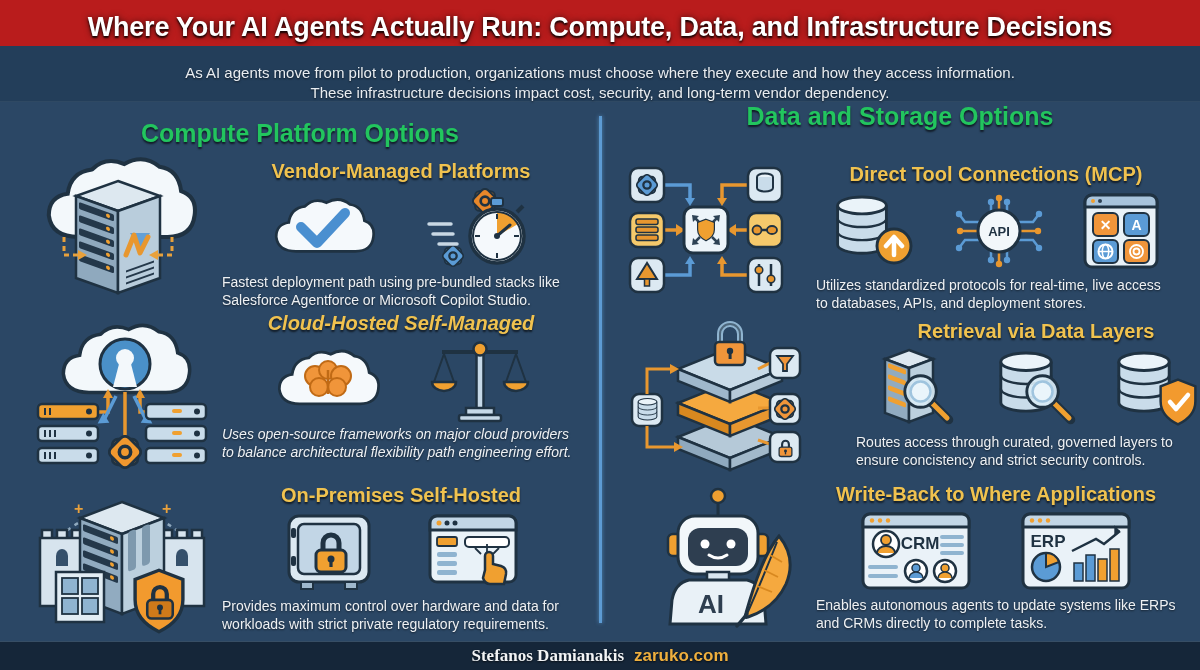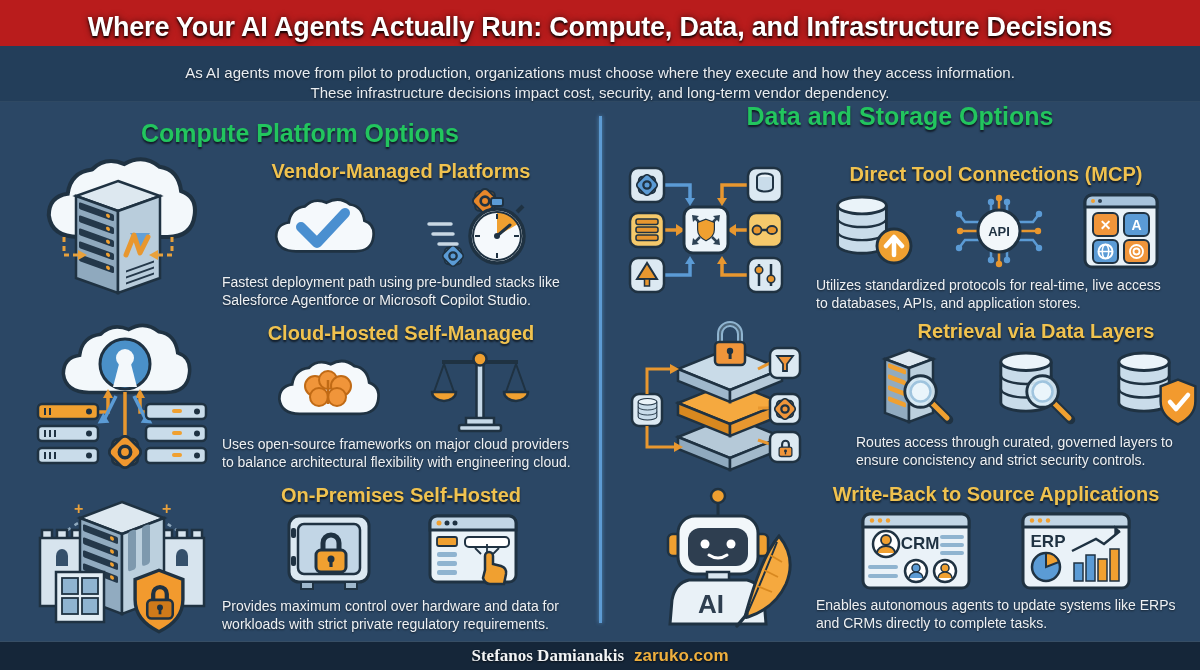--- a/index.html
+++ b/index.html
@@ -370,21 +370,21 @@
           <line x1="50" y1="50" x2="55" y2="50"></line>
             <line x1="89" y1="50" x2="94" y2="50"></line>
         </g>
         <line x1="72" y1="50" x2="85" y2="39" stroke="#1f3242" stroke-width="3" stroke-linecap="round"></line>
         <circle cx="72" cy="50" r="3" fill="#1f3242"></circle>
       </svg>
     </div>
     <p class="sec-desc">Fastest deployment path using pre-bundled stacks like Salesforce Agentforce or Microsoft Copilot Studio.</p>
   </section>
 
-  <section class="sec" style="left:222px;top:322px;width:358px;">
+  <section class="sec" style="left:222px;top:312px;width:358px;font-style:italic;">
     <h3 class="sec-title">Cloud-Hosted Self-Managed</h3>
     <div class="icon-row">
       <svg width="110" height="72" viewBox="0 0 110 72">
         <use href="#cloud" x="0" y="0" width="110" height="70" fill="#f5f9fc"></use>
         <g fill="#f0953a" stroke="#c06a15" stroke-width="2">
           <circle cx="43" cy="32" r="10"></circle>
             <circle cx="56" cy="26" r="9"></circle>
             <circle cx="69" cy="32" r="10"></circle>
           <circle cx="47" cy="43" r="9"></circle>
             <circle cx="65" cy="43" r="9"></circle>
@@ -398,21 +398,21 @@
         <g fill="none" stroke="#1f3242" stroke-width="2">
           <path d="M14 18 L4 46 M14 18 L24 46"></path>
             <path d="M86 18 L76 46 M86 18 L96 46"></path>
         </g>
         <path d="M2 46 a12 9 0 0 0 24 0 Z" fill="#f0a030" stroke="#1f3242" stroke-width="2.5"></path>
         <path d="M74 46 a12 9 0 0 0 24 0 Z" fill="#f0a030" stroke="#1f3242" stroke-width="2.5"></path>
         <rect x="36" y="72" width="28" height="7" fill="#c6d9e8" stroke="#1f3242" stroke-width="2.5"></rect>
         <rect x="29" y="79" width="42" height="6" rx="2" fill="#c6d9e8" stroke="#1f3242" stroke-width="2.5"></rect>
       </svg>
     </div>
-    <p class="sec-desc">Uses open-source frameworks on major cloud providers to balance architectural flexibility with engineering cloud.</p>
+    <p class="sec-desc">Uses open-source frameworks on major cloud providers to balance architectural flexibility path engineering effort.</p>
   </section>
 
   <section class="sec" style="left:222px;top:484px;width:358px;">
     <h3 class="sec-title">On-Premises Self-Hosted</h3>
     <div class="icon-row">
       <svg width="96" height="80" viewBox="0 0 96 80">
         <rect x="8" y="4" width="80" height="66" rx="10" fill="#dce9f2" stroke="#1f3242" stroke-width="3"></rect>
         <rect x="17" y="12" width="62" height="50" rx="6" fill="#c2d6e6" stroke="#1f3242" stroke-width="2.5"></rect>
         <rect x="10" y="16" width="5" height="10" rx="2" fill="#1f3242"></rect>
         <rect x="10" y="44" width="5" height="10" rx="2" fill="#1f3242"></rect>
@@ -504,21 +504,21 @@
         <text x="56.5" y="38" text-anchor="middle" font-size="14" font-weight="bold" fill="#fff">A</text>
         <circle cx="25.5" cy="59.5" r="7" fill="none" stroke="#fff" stroke-width="2"></circle>
         <line x1="18.5" y1="59.5" x2="32.5" y2="59.5" stroke="#fff" stroke-width="1.5"></line>
         <ellipse cx="25.5" cy="59.5" rx="3.2" ry="7" fill="none" stroke="#fff" stroke-width="1.5"></ellipse>
         <g fill="none" stroke="#fff" stroke-width="1.8">
           <circle cx="56.5" cy="59.5" r="3"></circle>
             <circle cx="56.5" cy="59.5" r="6.5"></circle>
         </g>
       </svg>
     </div>
-    <p class="sec-desc">Utilizes standardized protocols for real-time, live access to databases, APIs, and application stores.</p>
+    <p class="sec-desc">Utilizes standardized protocols for real-time, live access to databases, APIs, and deployment stores.</p>
   </section>
 
   <section class="sec" style="left:856px;top:320px;width:360px;">
     <h3 class="sec-title">Retrieval via Data Layers</h3>
     <div class="icon-row tight">
       <svg width="90" height="80" viewBox="0 0 90 80">
         <polygon points="38,2 62,11 38,20 14,11" fill="#dde8f0" stroke="#1f3242" stroke-width="2.5"></polygon>
         <polygon points="14,11 38,20 38,74 14,65" fill="#91abc0" stroke="#1f3242" stroke-width="2.5"></polygon>
         <polygon points="38,20 62,11 62,65 38,74" fill="#bcd0de" stroke="#1f3242" stroke-width="2.5"></polygon>
         <g transform="translate(17,15) skewY(20.6)">
@@ -539,21 +539,21 @@
       <svg width="90" height="80" viewBox="0 0 90 80">
         <use href="#db" x="2" y="2" width="62" height="68"></use>
         <use href="#shield" x="46" y="30" width="42" height="48" fill="#f29a2e"></use>
         <path d="M59 54 l6 7 L77 47" fill="none" stroke="#ffffff" stroke-width="4.5" stroke-linecap="round" stroke-linejoin="round"></path>
       </svg>
     </div>
     <p class="sec-desc">Routes access through curated, governed layers to ensure concistency and strict security controls.</p>
   </section>
 
   <section class="sec" style="left:816px;top:483px;width:360px;">
-    <h3 class="sec-title">Write-Back to Source Applications</h3>
+    <h3 class="sec-title">Write-Back to Where Applications</h3>
     <div class="icon-row">
       <svg width="112" height="80" viewBox="0 0 112 80">
         <rect x="3" y="3" width="106" height="74" rx="7" fill="#eaf2f8" stroke="#1f3242" stroke-width="3"></rect>
         <path d="M3 16 h106 v-6 a7 7 0 0 0 -7 -7 H10 a7 7 0 0 0 -7 7 Z" fill="#c2d6e6" stroke="#1f3242" stroke-width="3"></path>
         <circle cx="12" cy="9.5" r="2.2" fill="#f0a030"></circle>
           <circle cx="20" cy="9.5" r="2.2" fill="#f0a030"></circle>
           <circle cx="28" cy="9.5" r="2.2" fill="#f0a030"></circle>
         <circle cx="26" cy="33" r="13" fill="#ffffff" stroke="#1f3242" stroke-width="2.5"></circle>
         <circle cx="26" cy="29" r="5" fill="#f0a030" stroke="#1f3242" stroke-width="1.8"></circle>
         <path d="M17 42 a9 7 0 0 1 18 0" fill="#f0a030" stroke="#1f3242" stroke-width="1.8"></path>

